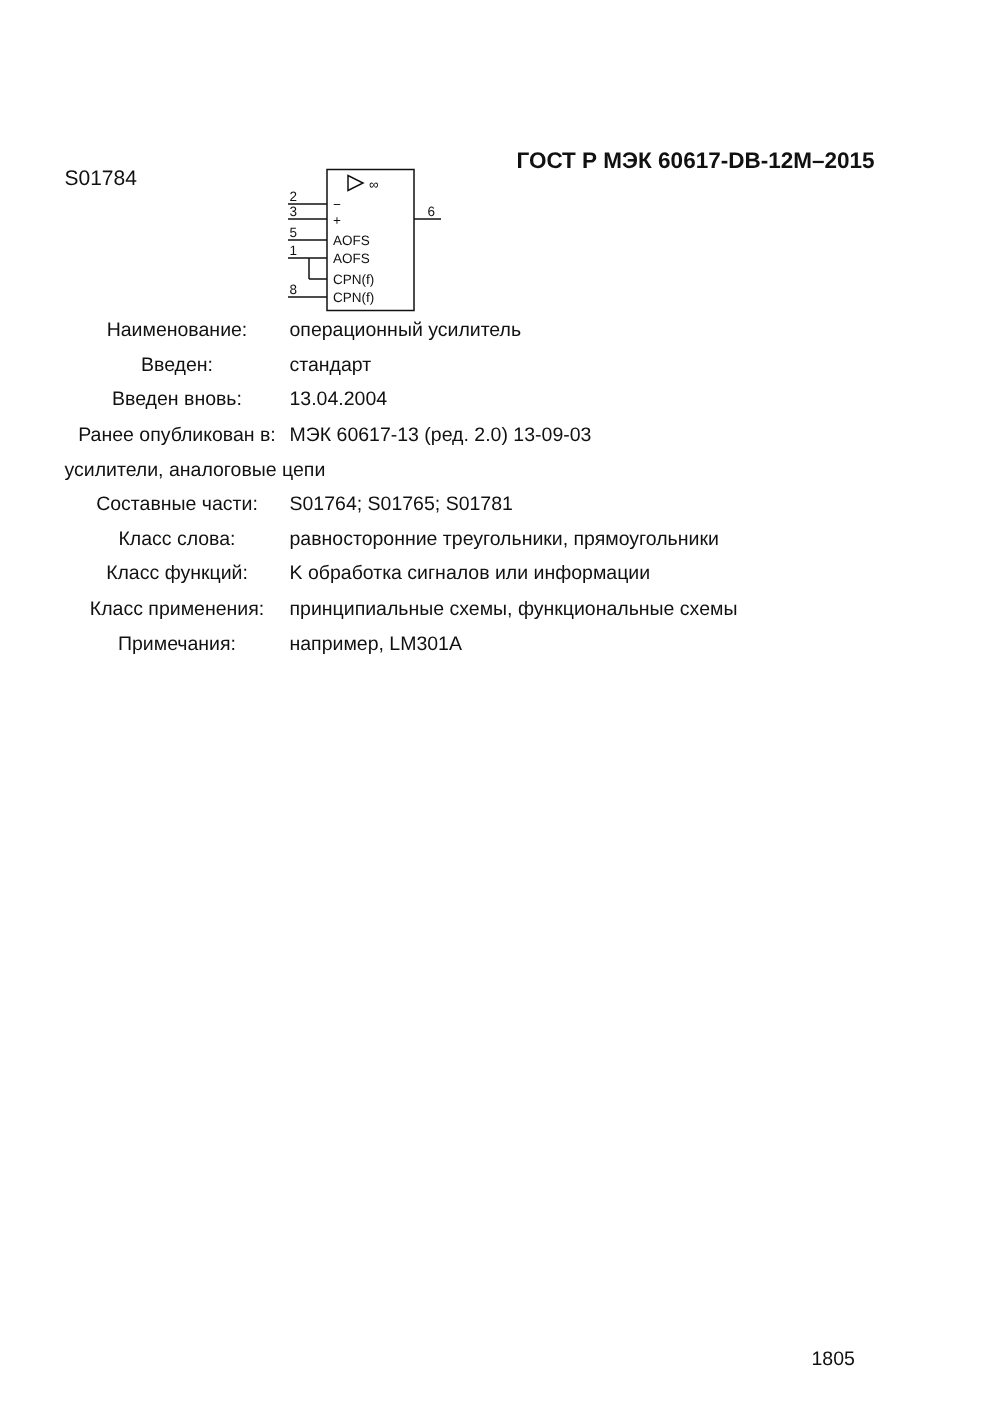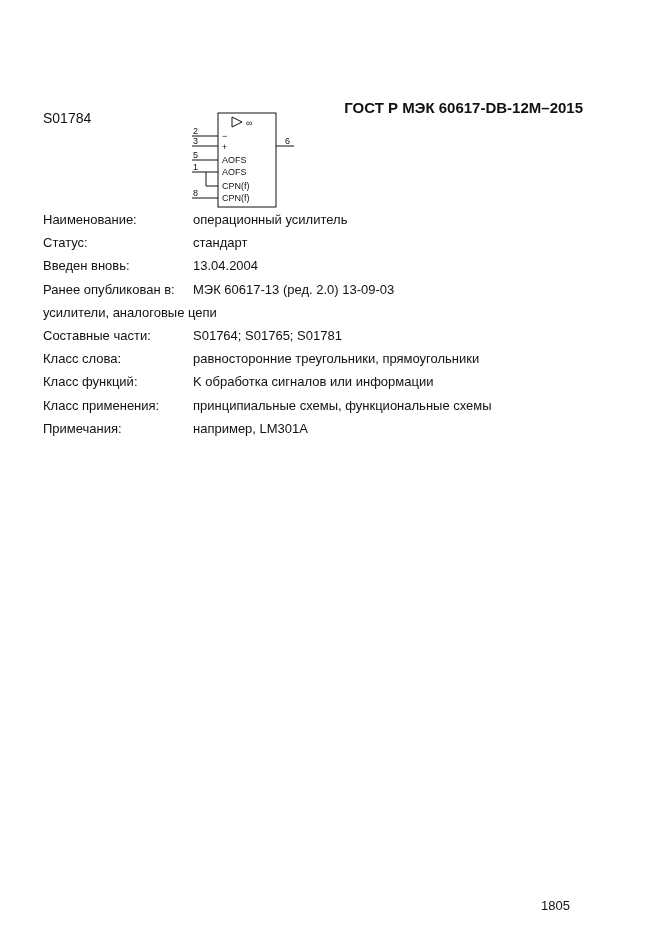--- a/index.html
+++ b/index.html
@@ -1,21 +1,21 @@
 <!DOCTYPE html>
 <html><head>
 <meta charset="utf-8">
 <style>
   html, body { margin:0; padding:0; background:#fff; }
   body { width:661px; height:936px; position:relative; overflow:hidden;
          font-family:"Liberation Sans", sans-serif; color:#111; }
   .header { position:absolute; right:78px; top:63px; font-weight:bold; font-size:15px;margin-top:36px; }
   .code { position:absolute; left:43px; top:110px; font-weight:normal; font-size:14px; }
   .symbol { position:absolute; left:190px; top:110px; width:110px; height:100px; }
-  .rows { position:absolute; left:43px; top:212px; font-size:13px; }
+  .rows { position:absolute; left:43px; top:212px; font-size:13px;text-align:center; }
   .row { height:23.2px; display:flex; }
   .lbl { width:150px; }
   .val { }
   .pageno { position:absolute; left:541px; top:898px; font-size:13px; }
 </style>
 </head>
 <body>
 
 <div class="header">ГОСТ Р МЭК 60617-DB-12M–2015</div>
 
@@ -50,21 +50,21 @@
     <text x="32" y="91">CPN(f)</text>
   </g>
 </svg>
 
 <div class="rows">
   <div class="row">
       <span class="lbl">Наименование:</span>
       <span class="val">операционный усилитель</span>
     </div>
   <div class="row">
-      <span class="lbl">Статус:</span>
+      <span class="lbl">Введен:</span>
       <span class="val">стандарт</span>
     </div>
   <div class="row">
       <span class="lbl">Введен вновь:</span>
       <span class="val">13.04.2004</span>
     </div>
   <div class="row">
       <span class="lbl">Ранее опубликован в:</span>
       <span class="val">МЭК 60617-13 (ред. 2.0) 13-09-03</span>
     </div>

